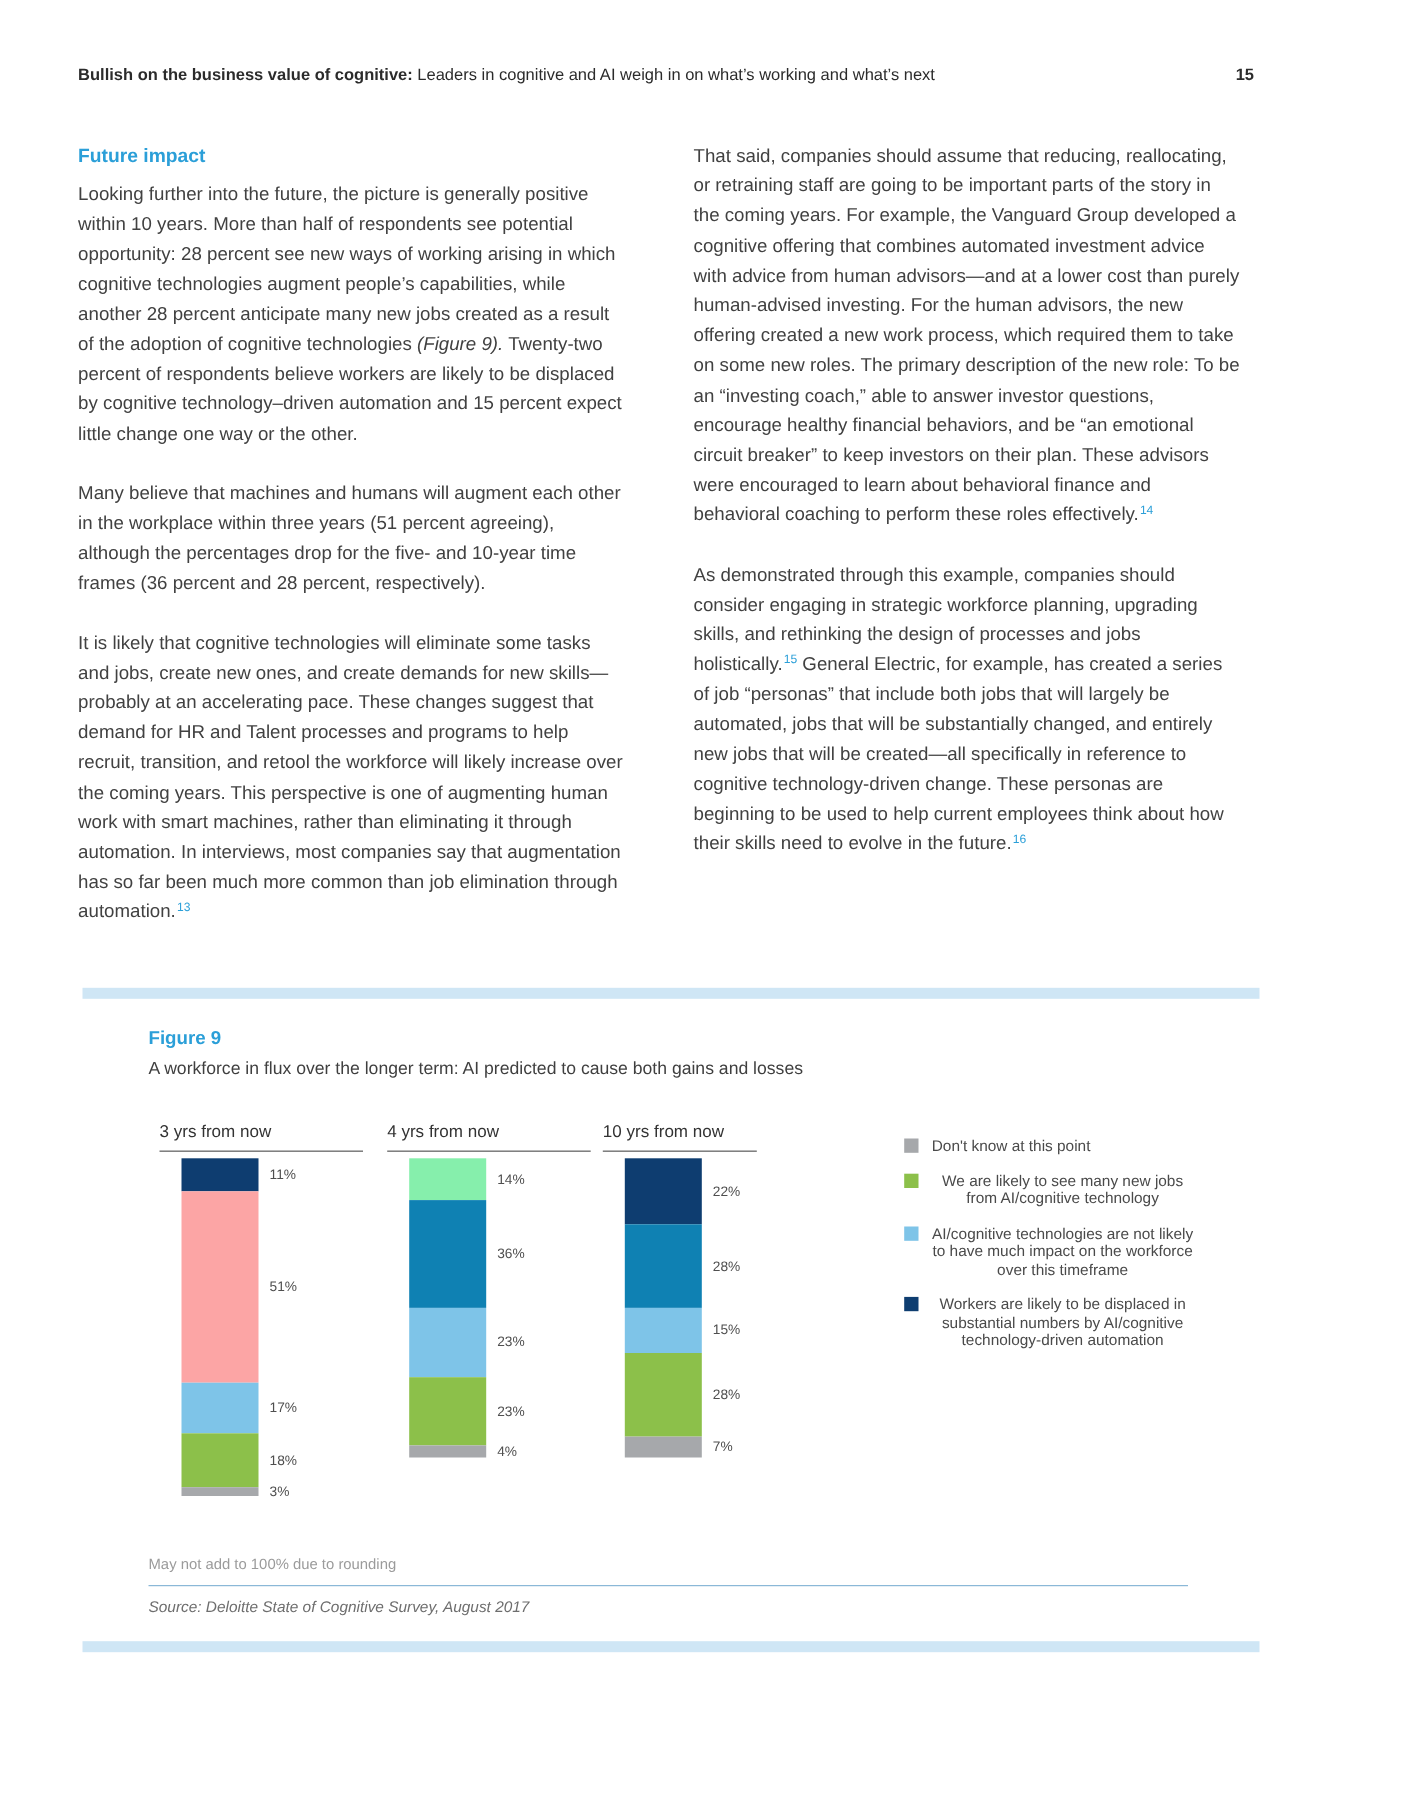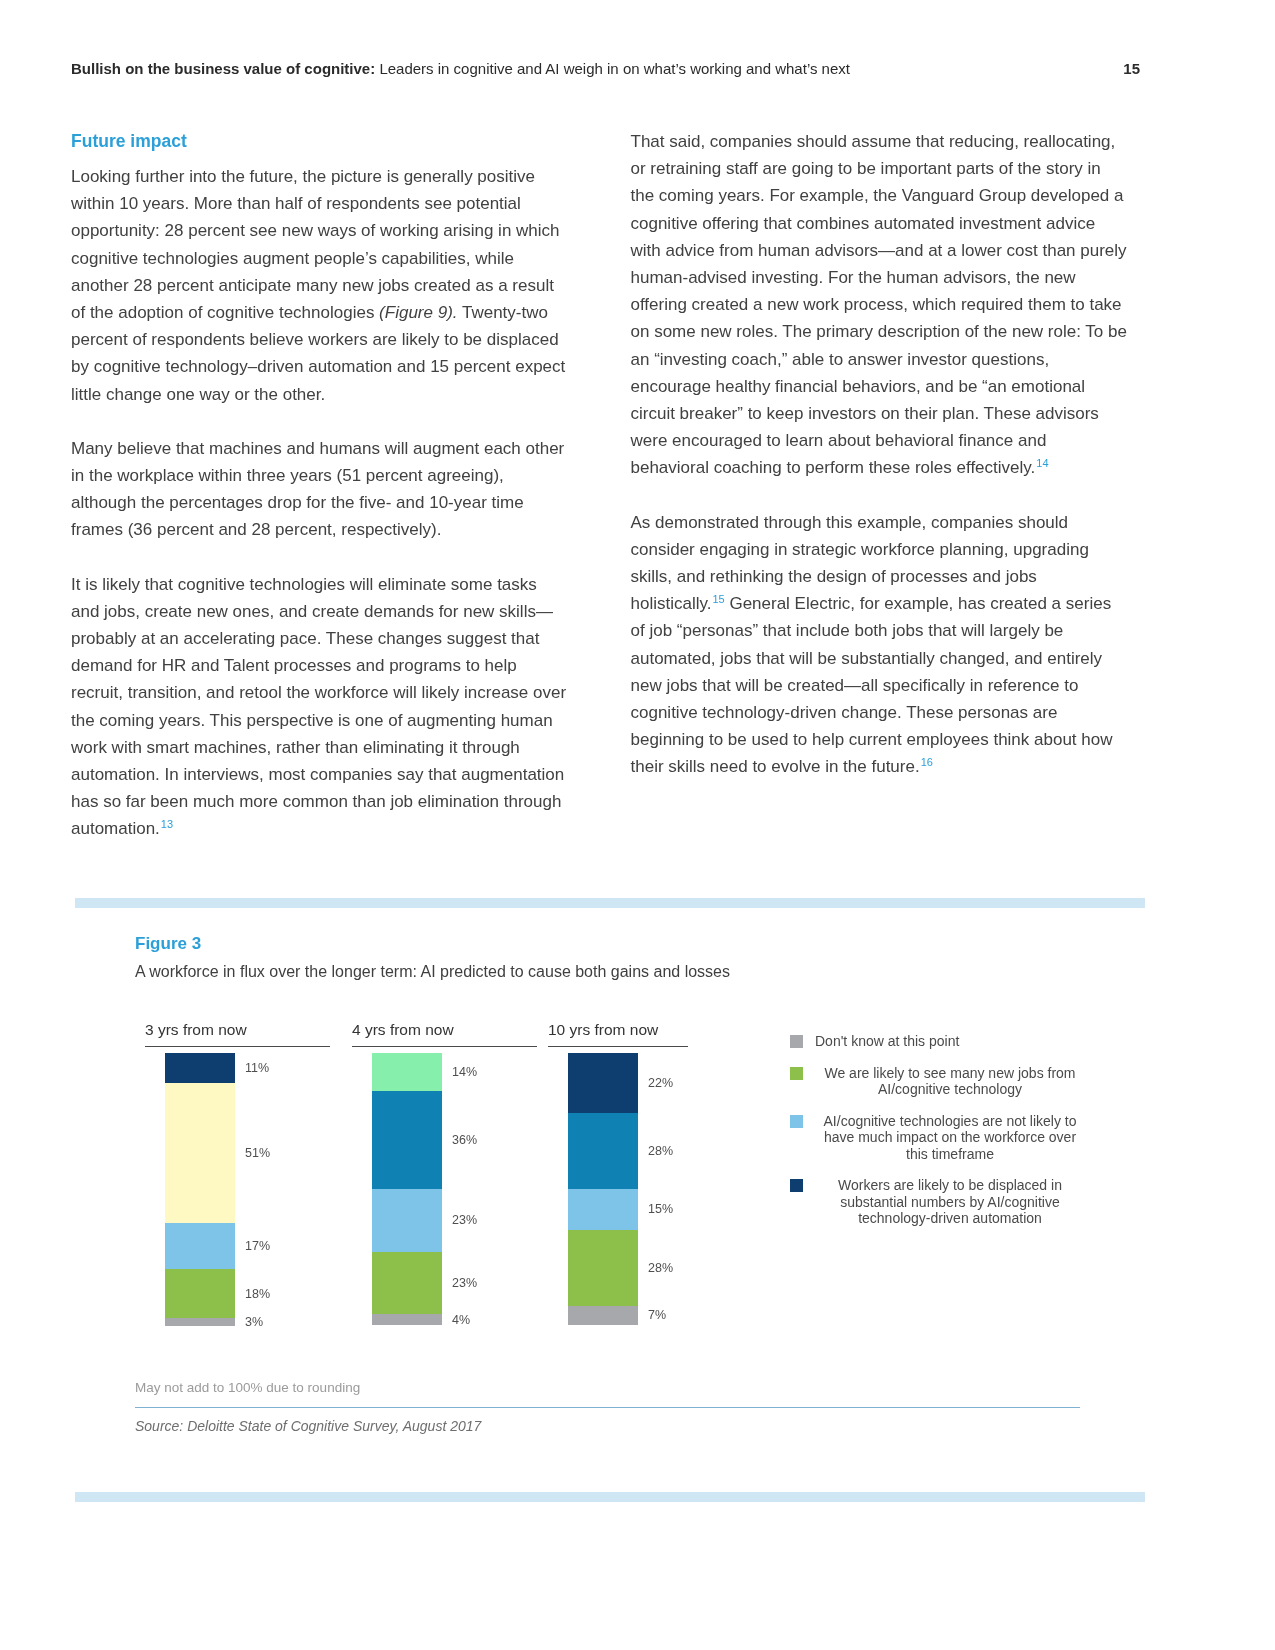--- a/index.html
+++ b/index.html
@@ -30,21 +30,21 @@
   .band { position:absolute; left:75px; width:1070px; height:10px; background:#cfe6f5; }
   .band-top { top:898px; }
   .band-bottom { top:1492px; }
   .figure-content {
     position:absolute; top:908px; left:75px; width:1070px;
     padding:0 60px; box-sizing:border-box;
   }
   .figure-label { margin:26px 0 0 0; font-size:17px; color:#2b9fd8; font-weight:700; }
   .figure-title { margin:9px 0 0 0; font-size:16px; color:#3f3f3f; }
 
-  .chart-row { display:flex; margin-top:40px; padding-left:10px; align-items:flex-start; }
+  .chart-row { display:flex; margin-top:40px; padding-left:10px; align-items:flex-start;gap:32px; }
   .chart { display:flex; }
   .group:nth-child(1) { width:207px; }
   .group:nth-child(2) { width:196px; }
   .group:nth-child(3) { width:180px; }
   .group-header {
     font-size:15.5px; color:#333333; padding-bottom:7px;
     border-bottom:1px solid #4a4a4a;
   }
   .group:nth-child(1) .group-header, .group:nth-child(2) .group-header { width:185px; }
   .group:nth-child(3) .group-header { width:140px; }
@@ -85,32 +85,32 @@
       </div>
     <div class="col" id="col-right">
         <p><span>That said, companies should assume that reducing, reallocating, or retraining staff are going to be important parts of the story in the coming years. For example, the Vanguard Group developed a cognitive offering that combines automated investment advice with advice from human advisors—and at a lower cost than purely human-advised investing. For the human advisors, the new offering created a new work process, which required them to take on some new roles. The primary description of the new role: To be an “investing coach,” able to answer investor questions, encourage healthy financial behaviors, and be “an emotional circuit breaker” to keep investors on their plan. These advisors were encouraged to learn about behavioral finance and behavioral coaching to perform these roles effectively.</span><sup class="fn">14</sup></p>
         <p><span>As demonstrated through this example, companies should consider engaging in strategic workforce planning, upgrading skills, and rethinking the design of processes and jobs holistically.</span><sup class="fn">15</sup><span> General Electric, for example, has created a series of job “personas” that include both jobs that will largely be automated, jobs that will be substantially changed, and entirely new jobs that will be created—all specifically in reference to cognitive technology-driven change. These personas are beginning to be used to help current employees think about how their skills need to evolve in the future.</span><sup class="fn">16</sup></p>
       </div>
   </main>
 
   <div class="band band-top"></div>
 
   <section class="figure-content">
-    <h3 class="figure-label">Figure 3</h3>
+    <h3 class="figure-label">Figure 9</h3>
     <p class="figure-title">A workforce in flux over the longer term: AI predicted to cause both gains and losses</p>
 
     <div class="chart-row">
       <div class="chart" id="chart">
           <div class="group">
             <div class="group-header">3 yrs from now</div>
             <div class="stack">
               <div class="seg" style="height: 29.92px; background: rgb(14, 61, 112);">
                 <span class="seg-label">11%</span>
               </div>
-              <div class="seg" style="height: 140px; background: #fef9c3;">
+              <div class="seg" style="height: 174px; background: #fca5a5;">
                 <span class="seg-label">51%</span>
               </div>
               <div class="seg" style="height: 46.24px; background: rgb(126, 196, 232);">
                 <span class="seg-label">17%</span>
               </div>
               <div class="seg" style="height: 48.96px; background: rgb(140, 192, 74);">
                 <span class="seg-label">18%</span>
               </div>
               <div class="seg" style="height: 8.16px; background: rgb(166, 168, 171);">
                 <span class="seg-label">3%</span>

